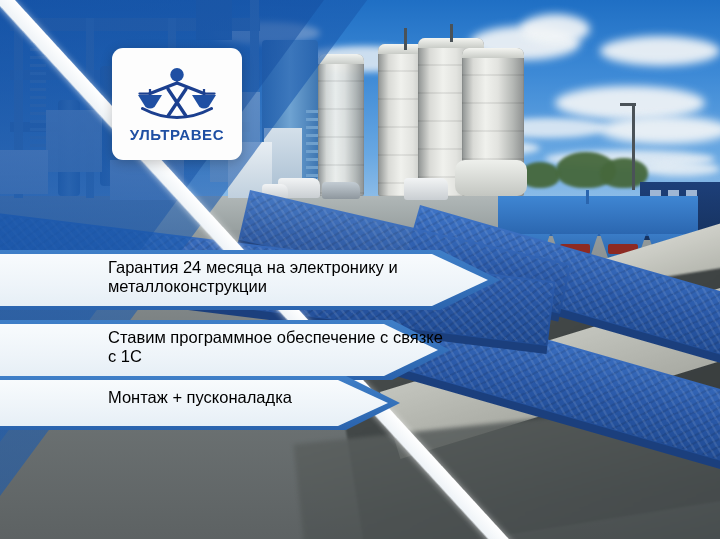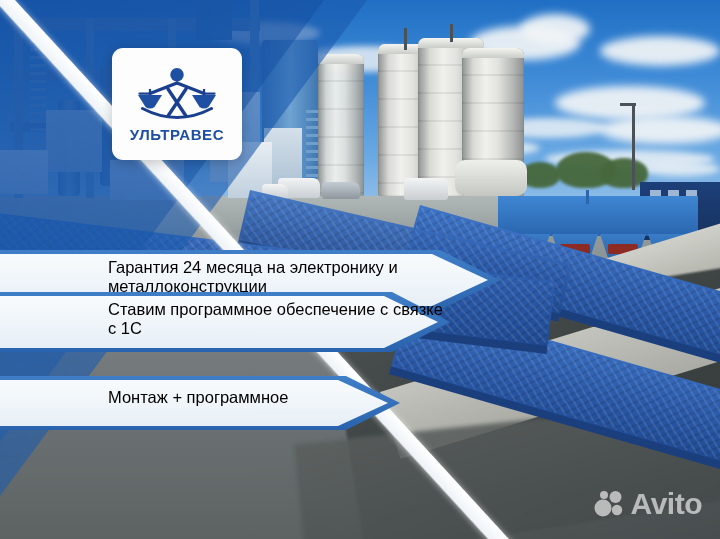--- a/index.html
+++ b/index.html
@@ -353,42 +353,33 @@
 
     <div class="pwrap" style="left:0;top:250px;width:500px;height:64px;">
       <div class="pborder" style="-webkit-clip-path:polygon(0 0, 440px 0, 500px 30px, 440px 60px, 0 60px);clip-path:polygon(0 0, 440px 0, 500px 30px, 440px 60px, 0 60px);"></div>
       <div class="pfill" style="left:0;top:4px;width:490px;height:52px;
         -webkit-clip-path:polygon(0 0, 432px 0, 488px 26px, 432px 52px, 0 52px);
         clip-path:polygon(0 0, 432px 0, 488px 26px, 432px 52px, 0 52px);border-radius:0 10px 10px 0;"></div>
       <div class="ptxt" style="position:absolute;left:108px;top:8px;font-size:16.5px;">Гарантия 24 месяца на электронику
 и металлоконструкции</div>
     </div>
 
-    <div class="pwrap" style="left:0;top:292px;width:450px;height:60px;">
+    <div class="pwrap" style="left:0;top:320px;width:450px;height:60px;">
       <div class="pborder" style="-webkit-clip-path:polygon(0 0, 392px 0, 450px 30px, 392px 60px, 0 60px);clip-path:polygon(0 0, 392px 0, 450px 30px, 392px 60px, 0 60px);"></div>
       <div class="pfill" style="left:0;top:4px;width:440px;height:52px;
         -webkit-clip-path:polygon(0 0, 384px 0, 438px 26px, 384px 52px, 0 52px);
         clip-path:polygon(0 0, 384px 0, 438px 26px, 384px 52px, 0 52px);border-radius:0 10px 10px 0;"></div>
       <div class="ptxt" style="position:absolute;left:108px;top:8px;font-size:16.5px;">Ставим программное
 обеспечение с связке с 1С</div>
     </div>
 
     <div class="pwrap" style="left:0;top:376px;width:400px;height:54px;">
       <div class="pborder" style="-webkit-clip-path:polygon(0 0, 346px 0, 400px 27px, 346px 54px, 0 54px);clip-path:polygon(0 0, 346px 0, 400px 27px, 346px 54px, 0 54px);"></div>
       <div class="pfill" style="left:0;top:4px;width:390px;height:46px;
         -webkit-clip-path:polygon(0 0, 338px 0, 388px 23px, 338px 46px, 0 46px);
         clip-path:polygon(0 0, 338px 0, 388px 23px, 338px 46px, 0 46px);border-radius:0 10px 10px 0;"></div>
-      <div class="ptxt" style="position:absolute;left:108px;top:12px;font-size:16.5px;">Монтаж + программное</div>
+      <div class="ptxt" style="position:absolute;left:108px;top:12px;font-size:16.5px;">Монтаж + пусконаладка</div>
     </div>
 
   </div>
 
-  <div class="avito">
-    <svg width="30" height="30" viewBox="0 0 30 30">
-      <circle cx="9" cy="19" r="8.5" fill="#ffffff"></circle>
-      <circle cx="21.5" cy="8" r="6" fill="#ffffff"></circle>
-      <circle cx="23" cy="21" r="5.2" fill="#ffffff"></circle>
-      <circle cx="10" cy="6" r="4" fill="#ffffff"></circle>
-    </svg>
-    <span class="aw">Avito</span>
-  </div>
 
 </div>
 
 </body></html>

